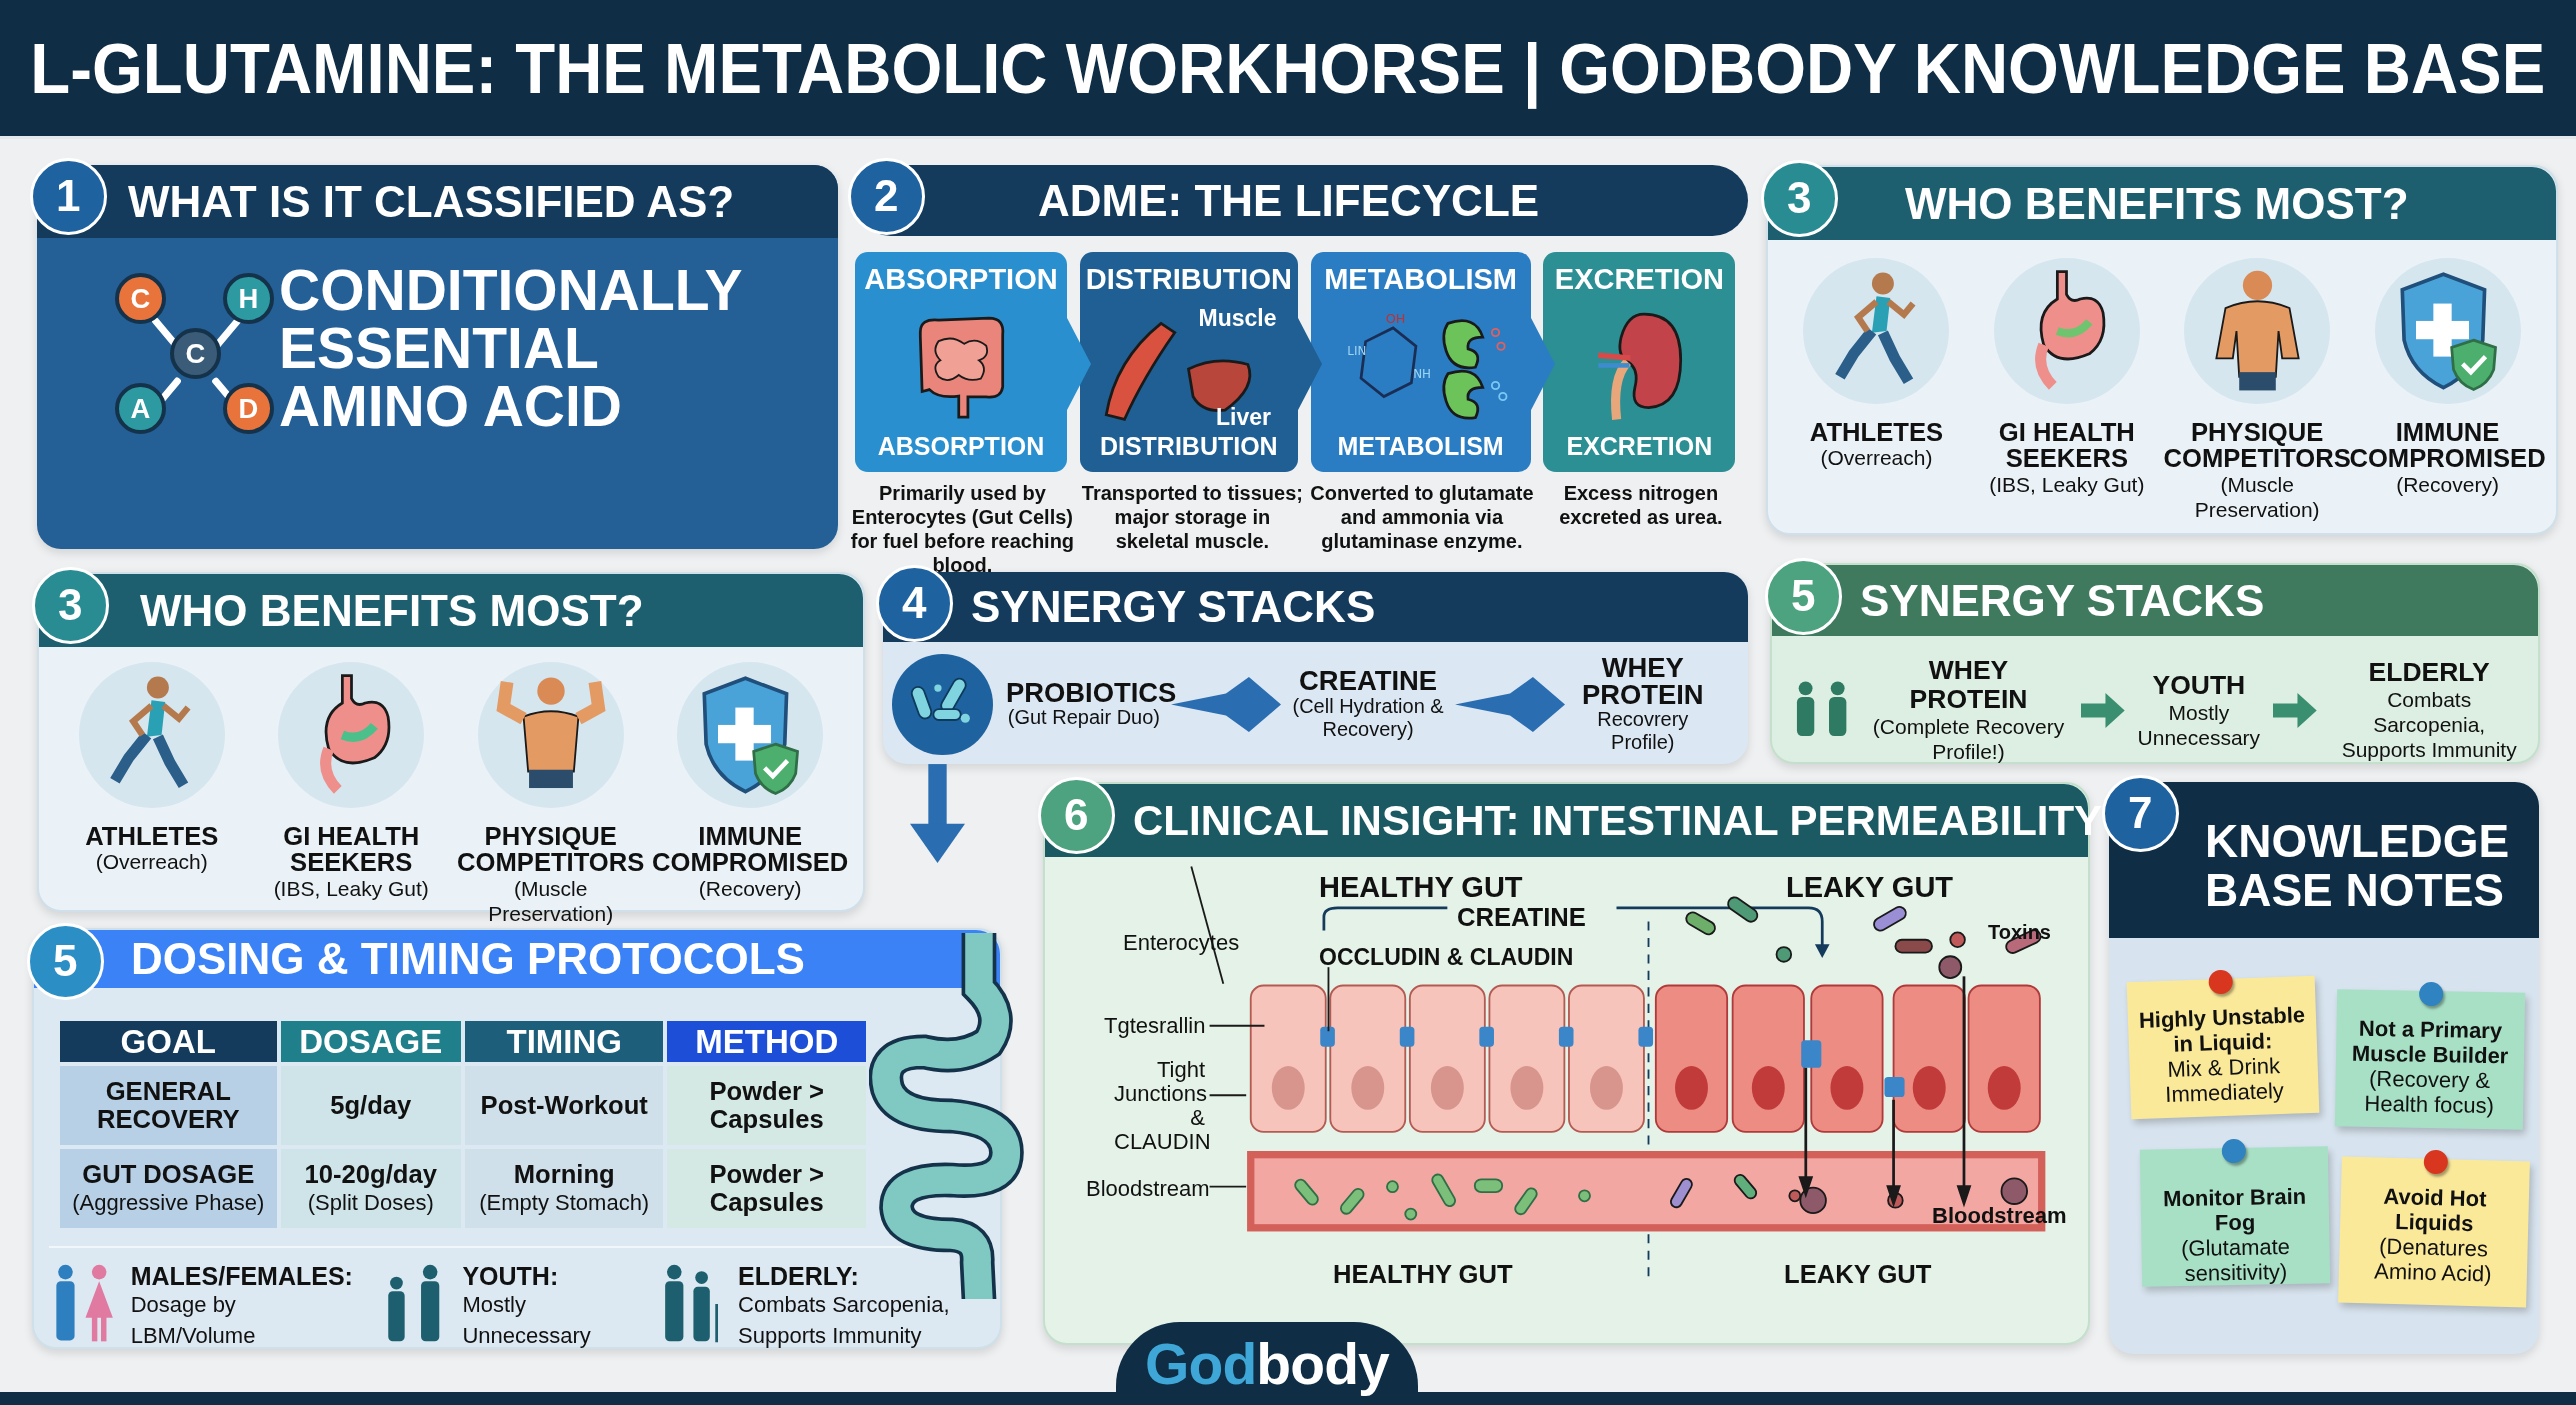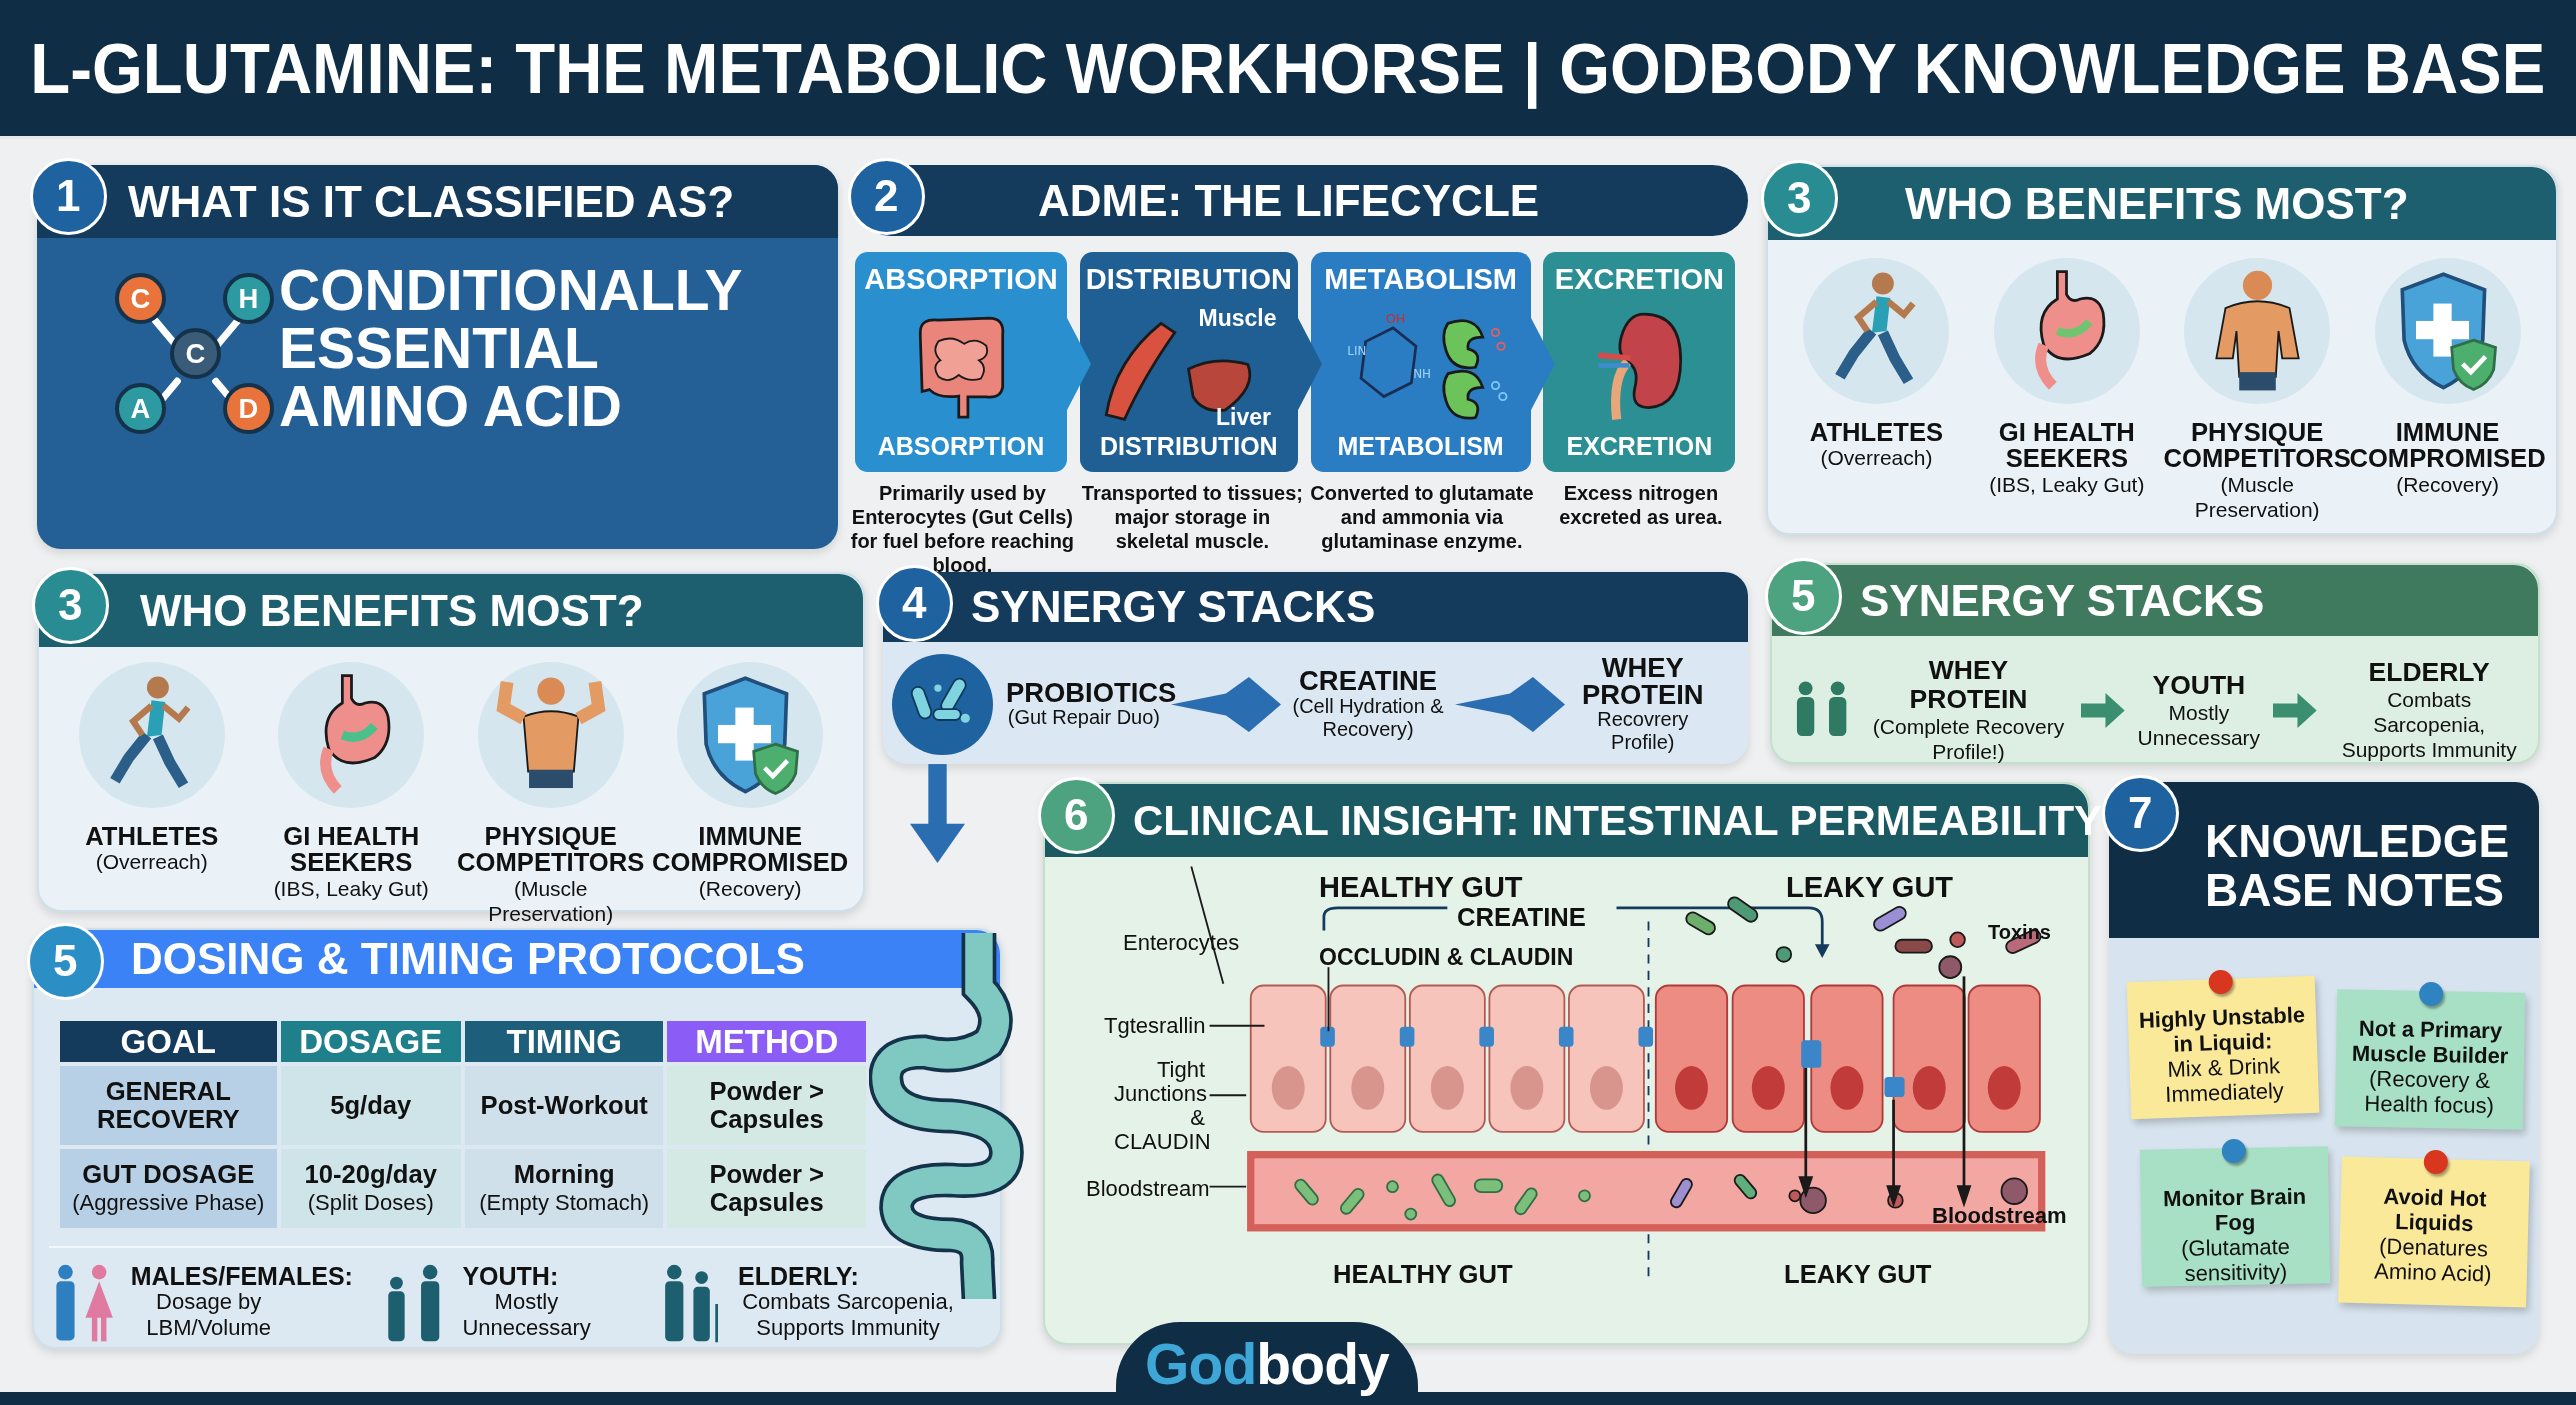--- a/index.html
+++ b/index.html
@@ -127,21 +127,21 @@
   #s5d .panel-head { background: #3b82f6; padding-left: 97px; height: 58px; text-align: right; }
   #s5d .badge { background: #2b8ec4; }
   .dose-table { position: absolute; left: 22px; top: 87px; width: 814px; border-collapse: separate; border-spacing: 4.6px; }
   .dose-table th { color: #fff; font-size: 33px; font-weight: 700; height: 41px; }
   .dose-table td { text-align: center; height: 79px; font-size: 25.6px; line-height: 27.4px; }
   .dose-table td .m { font-weight: 700; }
   .dose-table td .sub { font-size: 22px; font-weight: 400; }
   .demo-row { position: absolute; left: 14.6px; right: 14.6px; top: 316px; height: 91px; display: flex; align-items: flex-start; border-top: 2.7px solid #f2f7fa; padding-top: 14.6px; }
   .demo { display: flex; align-items: flex-start; margin-right: 27.4px; }
   .demo-text .n { font-size: 25px; font-weight: 700; line-height: 26.5px; }
-  .demo-text .s { font-size: 22px; line-height: 26px; text-align: center; }
+  .demo-text .s { font-size: 22px; line-height: 31px; }
 
   
   #s6 { left: 1043px; top: 782px; width: 1047px; height: 563px; background: #e4f2e8; border: 2.7px solid #c4e0cc; }
   #s6 .panel-head { background: #1c5a63; padding-left: 88px; height: 73px; font-size: 42px; }
   #s6 .badge { background: #4da27f; }
   .diag-label { position: absolute; font-size: 21px; font-weight: 400; white-space: nowrap; }
   .diag-label.b { font-weight: 700; }
 
   
   #s7 { left: 2109px; top: 782px; width: 430px; height: 572px; background: #d7e3ee; }
@@ -462,21 +462,21 @@
   <div class="badge">5</div>
   <div class="panel-head">
     <span>DOSING &amp; TIMING PROTOCOLS</span>
   </div>
   <table class="dose-table">
     <thead>
       <tr>
         <th style="background:#143a5c;width:24%;">GOAL</th>
         <th style="background:#1f7f8a;width:20%;">DOSAGE</th>
         <th style="background:#1d5f7a;width:22%;">TIMING</th>
-        <th style="background:#8b5cf6;width:22%;">METHOD</th>
+        <th style="background:#1d4ed8;width:22%;">METHOD</th>
       </tr>
     </thead>
     <tbody>
       <tr>
         <td style="background:#b7d0e6;">
             <div class="m">GENERAL RECOVERY</div>
           </td>
         <td style="background:#cfe4e8;">
             <div class="m">5g/day</div>
           </td>

